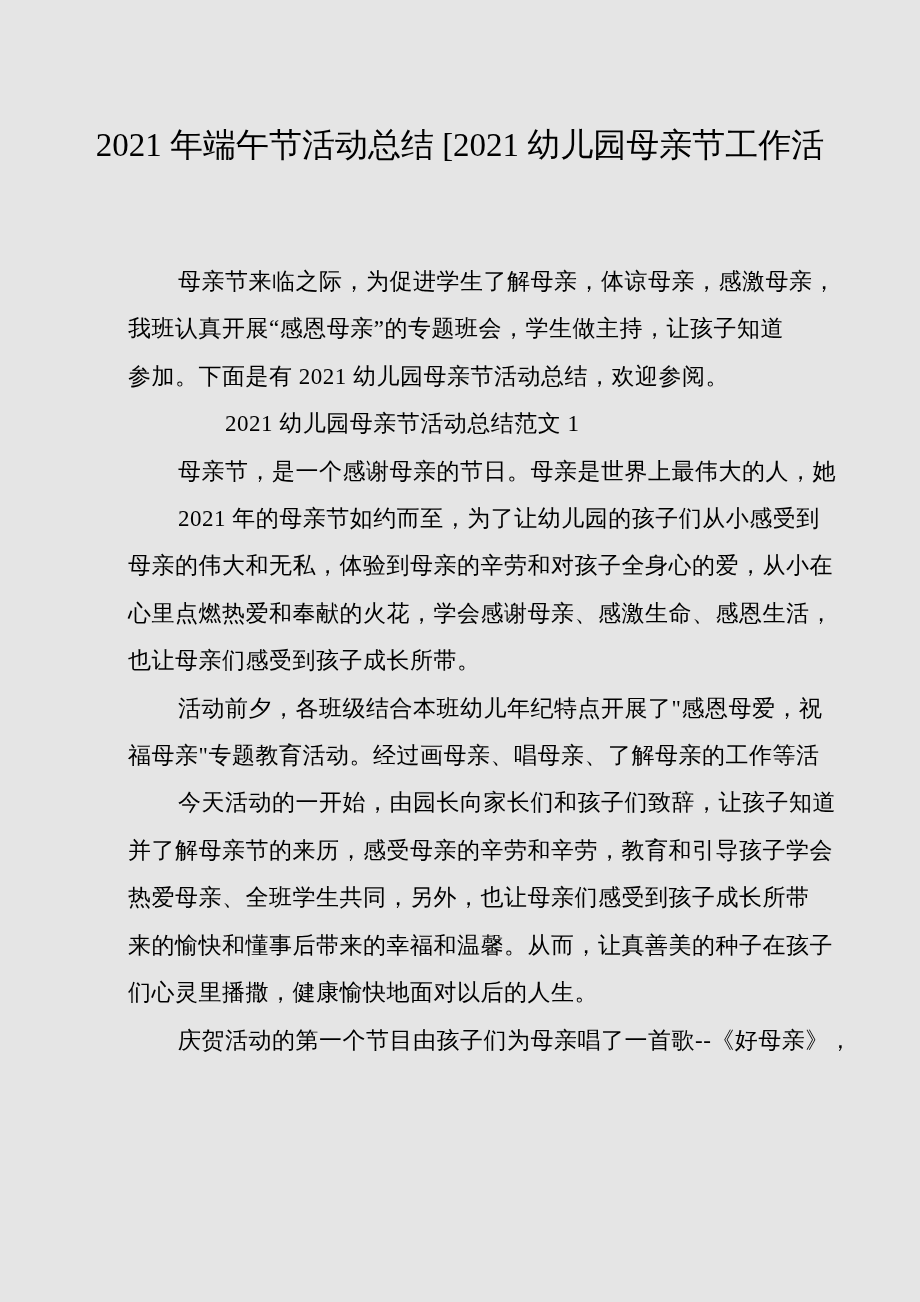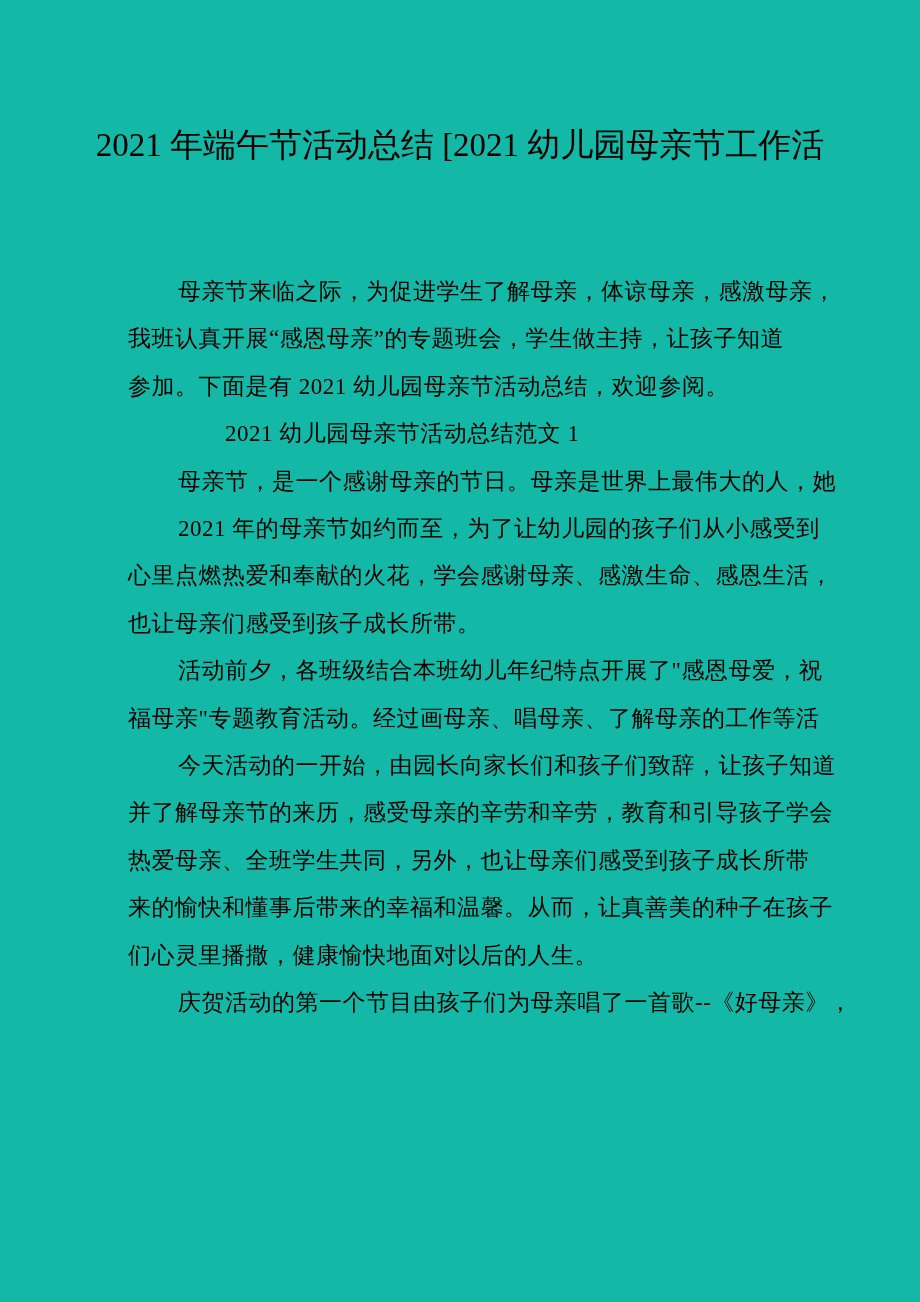--- a/index.html
+++ b/index.html
@@ -4,42 +4,42 @@
 <style>
   html, body {
     margin: 0;
     padding: 0;
     background: #ffffff;
   }
   .page {
     position: relative;
     width: 920px;
     height: 1302px;
-    background: #14b8a6;
+    background: #e5e5e5;
     overflow: hidden;
     font-family: "Liberation Serif", "DejaVu Serif", serif;
     color: #000000;
   }
   .doc-title {
     position: absolute;
     top: 112px;
     left: 88px;
     width: 744px;
     text-align: center;
     font-size: 33px;
     line-height: 66px;
     font-weight: normal;
     white-space: nowrap;
   }
   .doc-title .title-line {
     white-space: nowrap;
   }
   .doc-body {
     position: absolute;
-    top: 268px;
+    top: 258px;
     left: 128px;
     width: 690px;
     font-size: 23px;
     line-height: 47.4px;
   }
   .line {
     white-space: nowrap;
     letter-spacing: 0.5px;
   }
   .line.first.indent {
@@ -58,20 +58,21 @@
     <div class="title-line">2021 年端午节活动总结 [2021 幼儿园母亲节工作活</div>
   </div>
 
   <div class="doc-body">
       <div class="line first indent">母亲节来临之际，为促进学生了解母亲，体谅母亲，感激母亲，</div>
       <div class="line">我班认真开展“感恩母亲”的专题班会，学生做主持，让孩子知道</div>
       <div class="line">参加。下面是有 2021 幼儿园母亲节活动总结，欢迎参阅。</div>
       <div class="line first heading">2021 幼儿园母亲节活动总结范文 1</div>
       <div class="line first indent">母亲节，是一个感谢母亲的节日。母亲是世界上最伟大的人，她</div>
       <div class="line first indent">2021 年的母亲节如约而至，为了让幼儿园的孩子们从小感受到</div>
+      <div class="line">母亲的伟大和无私，体验到母亲的辛劳和对孩子全身心的爱，从小在</div>
       <div class="line">心里点燃热爱和奉献的火花，学会感谢母亲、感激生命、感恩生活，</div>
       <div class="line">也让母亲们感受到孩子成长所带。</div>
       <div class="line first indent">活动前夕，各班级结合本班幼儿年纪特点开展了"感恩母爱，祝</div>
       <div class="line">福母亲"专题教育活动。经过画母亲、唱母亲、了解母亲的工作等活</div>
       <div class="line first indent">今天活动的一开始，由园长向家长们和孩子们致辞，让孩子知道</div>
       <div class="line">并了解母亲节的来历，感受母亲的辛劳和辛劳，教育和引导孩子学会</div>
       <div class="line">热爱母亲、全班学生共同，另外，也让母亲们感受到孩子成长所带</div>
       <div class="line">来的愉快和懂事后带来的幸福和温馨。从而，让真善美的种子在孩子</div>
       <div class="line">们心灵里播撒，健康愉快地面对以后的人生。</div>
       <div class="line first indent">庆贺活动的第一个节目由孩子们为母亲唱了一首歌--《好母亲》，</div>

